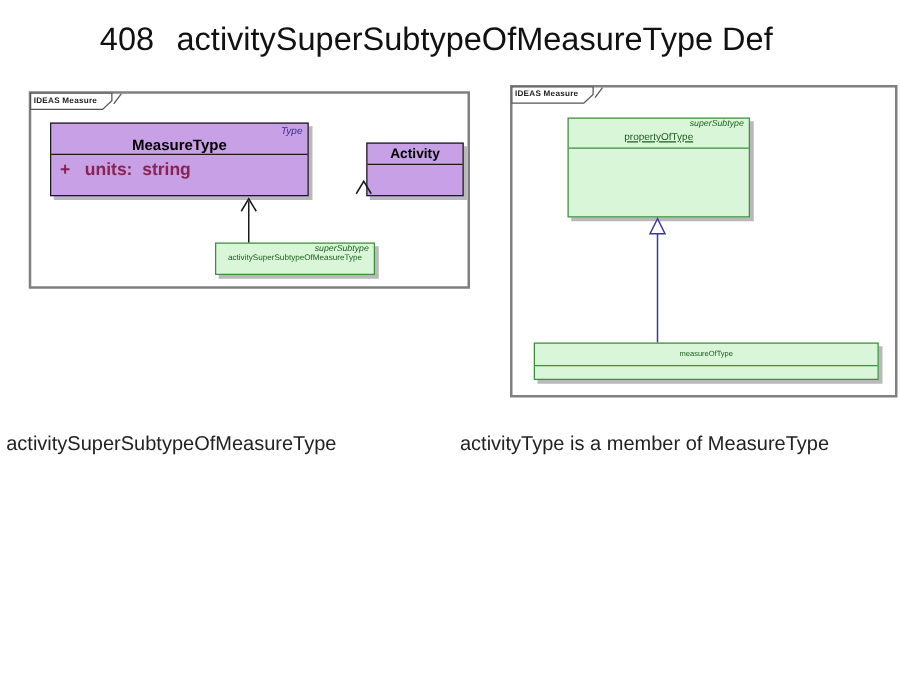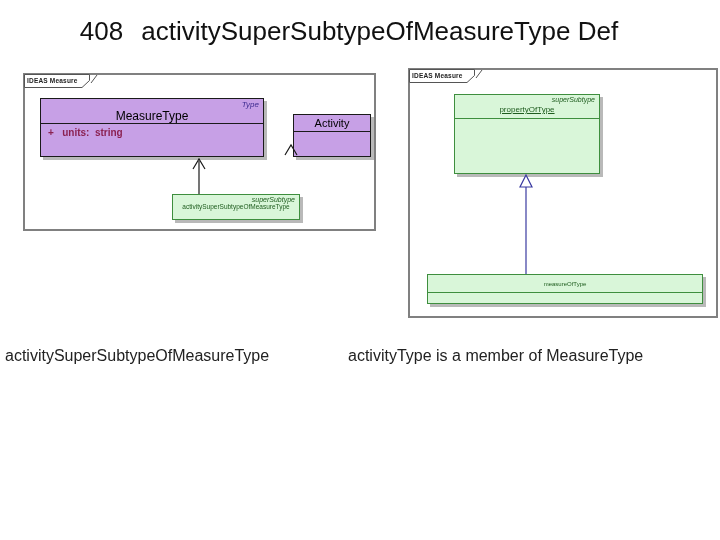--- a/index.html
+++ b/index.html
@@ -31,49 +31,49 @@
     box-shadow:3px 3px 0 0 #b9b9b9;
   }
   .purple{background:#c7a0e6;border:1px solid #1a1a1a;}
   .green{background:#d9f6d9;border:1px solid #3e8e3e;}
   .stereotype{
     display:block;text-align:right;font-style:italic;padding:1px 4px 0 0;
     white-space:nowrap;
   }
   .st-purple{font-size:8px;color:#3d2b8f;}
   .st-green{font-size:7px;color:#1e5c1e;}
-  .class-name{display:block;text-align:center;font-weight:normal;color:#000;white-space:nowrap;}
+  .class-name{display:block;text-align:center;font-weight:bold;color:#000;white-space:nowrap;}
   .sep{border-top:1px solid #1a1a1a;height:0;margin:0;}
   .sep-green{border-top:1px solid #3e8e3e;}
   .attr-row{
-    font-size:10px;color:#8b2252;font-weight:bold;padding:3px 0 0 7px;white-space:pre;
+    font-size:14px;color:#8b2252;font-weight:bold;padding:3px 0 0 7px;white-space:pre;
   }
   
-  #box-measuretype{left:15px;top:23px;width:224px;height:59px;}
+  #box-measuretype{left:15px;top:23px;width:207px;height:59px;}
   #box-measuretype .class-name{font-size:12px;margin-top:0;}
   
   #box-activity{left:268px;top:39px;width:78px;height:43px;}
   #box-activity .class-name{font-size:11px;padding-top:2px;}
   #box-activity .sep{margin-top:2px;}
   
   #box-relation{left:147px;top:119px;width:128px;height:26px;}
   #box-relation .tuple-name{display:block;text-align:center;font-size:6.5px;color:#1e5c1e;white-space:nowrap;}
   
   #box-supertype{left:44px;top:24px;width:146px;height:80px;}
   #box-supertype .class-name{font-size:8px;font-weight:normal;color:#1e5c1e;margin-top:2px;text-decoration:underline;}
   #box-supertype .sep-green{margin-top:4px;}
   #box-subtype{left:17px;top:204px;width:276px;height:30px;}
   #box-subtype .tuple-name{display:block;text-align:center;font-size:6px;color:#1e5c1e;padding-top:6px;white-space:nowrap;}
   #box-subtype .sep-green{margin-top:5px;}
   
   .connector-layer{position:absolute;left:0;top:0;pointer-events:none;}
   
   .caption{position:absolute;top:347px;font-size:16px;color:#222;white-space:nowrap;}
   #caption-left{left:5px;}
-  #caption-right{left:348px;}
+  #caption-right{left:368px;}
 </style>
 </head>
 <body>
 
 <div id="slide">
 
   <div class="slide-title">
     <span class="num">408</span><span>activitySuperSubtypeOfMeasureType Def</span>
   </div>
 

